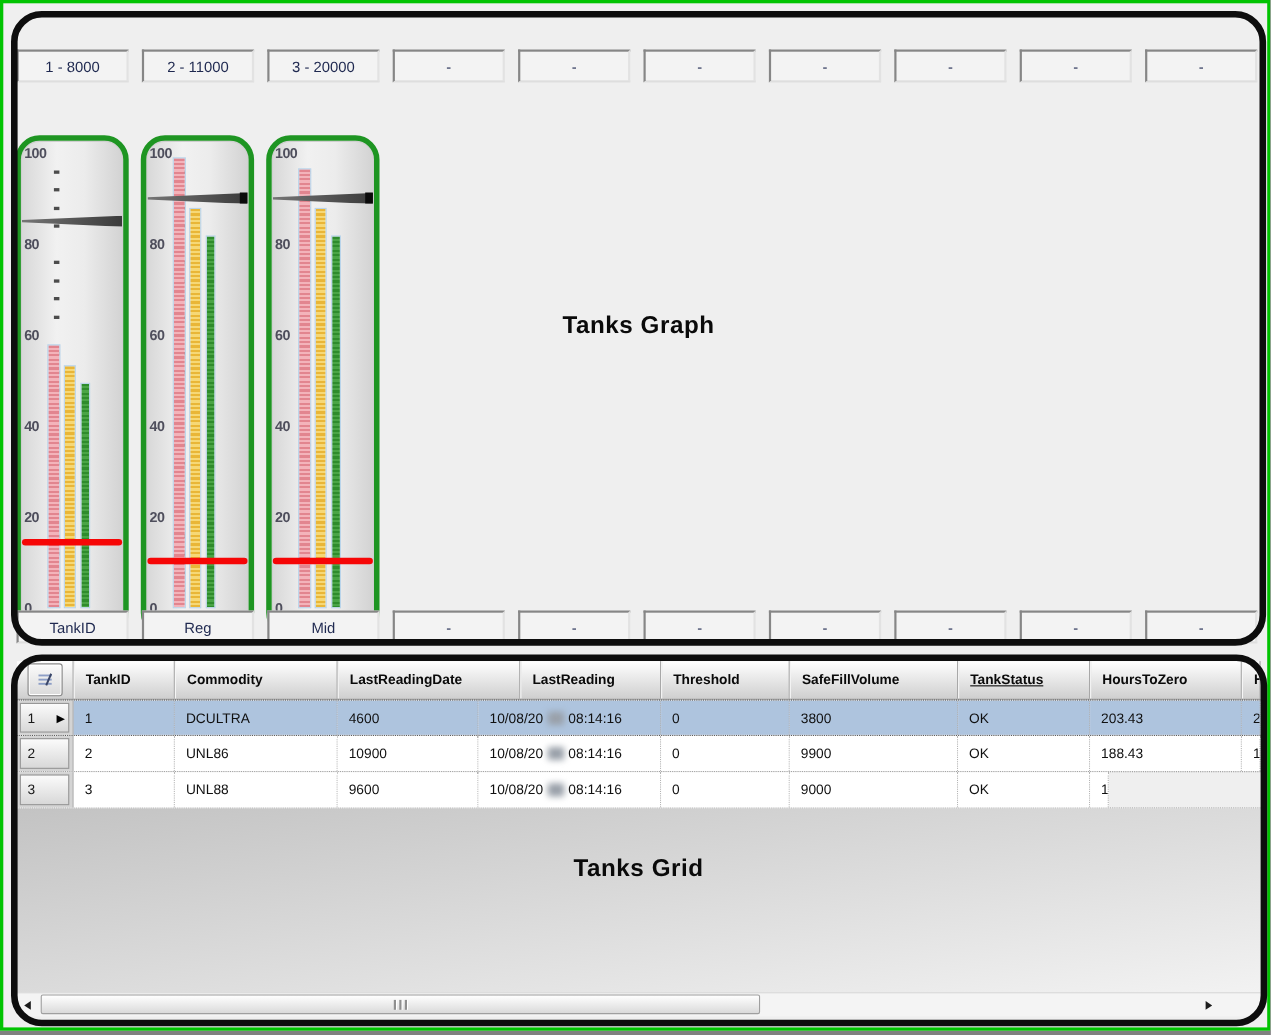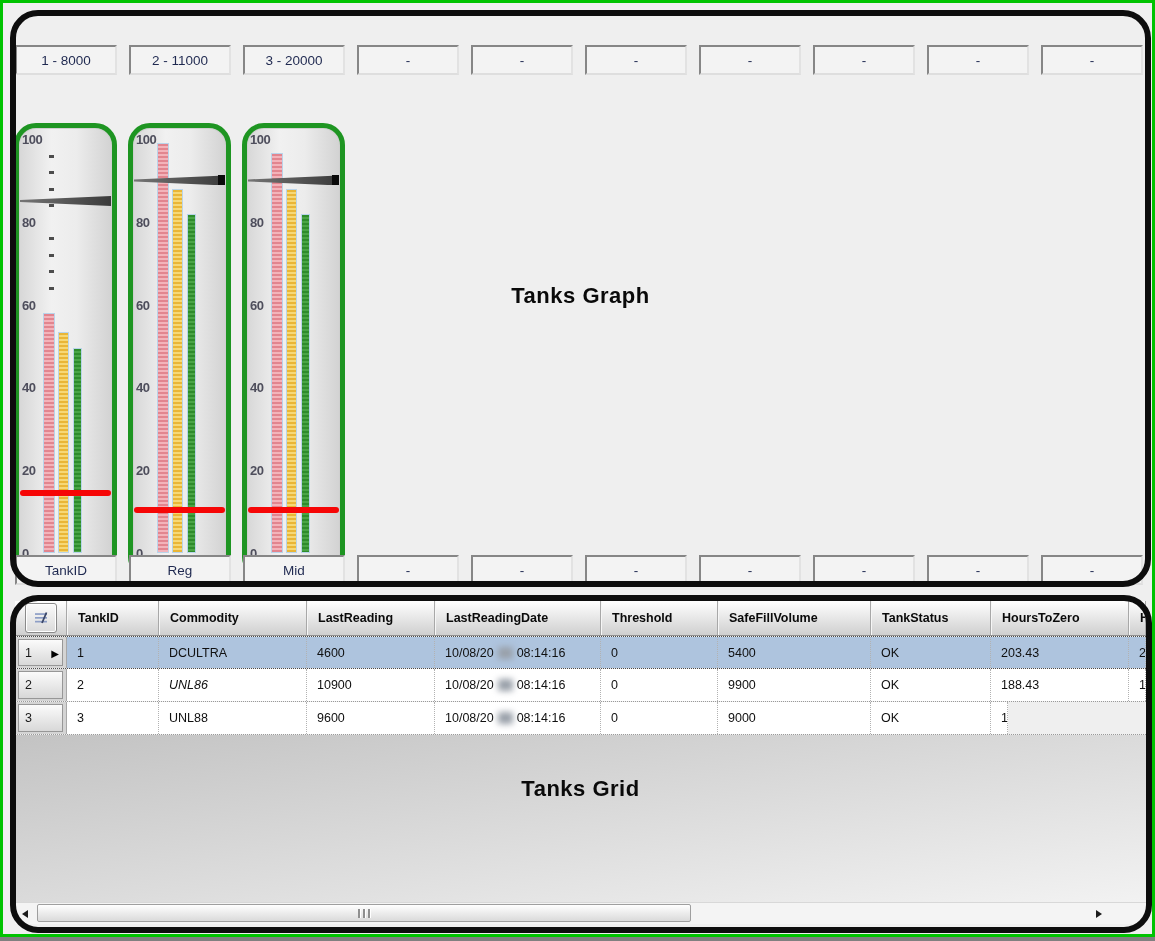--- a/index.html
+++ b/index.html
@@ -240,54 +240,54 @@
           <svg width="16" height="16" viewBox="0 0 16 16">
             <rect x="2" y="3.2" width="12" height="1.7" fill="#8d9ec6"></rect>
             <rect x="2" y="7" width="12" height="1.7" fill="#8d9ec6"></rect>
             <rect x="2" y="10.8" width="12" height="1.7" fill="#8d9ec6"></rect>
             <line x1="9" y1="13" x2="13.5" y2="2.5" stroke="#3a4668" stroke-width="1.8"></line>
           </svg>
         </div>
       </div>
     <div class="grid-hcell" style="width: 92px;">TankID</div>
         <div class="grid-hcell" style="width: 148px;">Commodity</div>
+        <div class="grid-hcell" style="width: 166px;">LastReadingDate</div>
         <div class="grid-hcell" style="width: 128px;">LastReading</div>
-        <div class="grid-hcell" style="width: 166px;">LastReadingDate</div>
         <div class="grid-hcell" style="width: 117px;">Threshold</div>
         <div class="grid-hcell" style="width: 153px;">SafeFillVolume</div>
-        <div class="grid-hcell" style="width: 120px;">TankStatus</div>
+        <div class="grid-hcell" style="width: 120px; text-decoration: underline;">TankStatus</div>
         <div class="grid-hcell" style="width: 138px;">HoursToZero</div>
         <div class="grid-hcell" style="width: 17px;">H</div>
       </div>
 
     <div id="grid-rows">
         <div class="grid-row selected">
           <div class="row-header-cell">
             <div class="row-header-btn">1<span class="row-arrow">▶</span></div>
           </div>
           <div class="grid-cell" style="width: 92px;">1</div>
           <div class="grid-cell" style="width: 148px;">DCULTRA</div>
           <div class="grid-cell" style="width: 128px;">4600</div>
           <div class="grid-cell" style="width: 166px;">
             <span>10/08/20</span>
             <span class="redact"></span>
             <span>08:14:16</span>
           </div>
           <div class="grid-cell" style="width: 117px;">0</div>
-          <div class="grid-cell" style="width: 153px;">5400</div>
+          <div class="grid-cell" style="width: 153px;">3800</div>
           <div class="grid-cell" style="width: 120px;">OK</div>
           <div class="grid-cell" style="width: 138px;">203.43</div>
           <div class="grid-cell" style="width: 17px;">2</div>
         </div>
         <div class="grid-row">
           <div class="row-header-cell">
             <div class="row-header-btn">2</div>
           </div>
           <div class="grid-cell" style="width: 92px;">2</div>
-          <div class="grid-cell" style="width: 148px; font-style: italic;">UNL86</div>
+          <div class="grid-cell" style="width: 148px;">UNL86</div>
           <div class="grid-cell" style="width: 128px;">10900</div>
           <div class="grid-cell" style="width: 166px;">
             <span>10/08/20</span>
             <span class="redact"></span>
             <span>08:14:16</span>
           </div>
           <div class="grid-cell" style="width: 117px;">0</div>
           <div class="grid-cell" style="width: 153px;">9900</div>
           <div class="grid-cell" style="width: 120px;">OK</div>
           <div class="grid-cell" style="width: 138px;">188.43</div>

